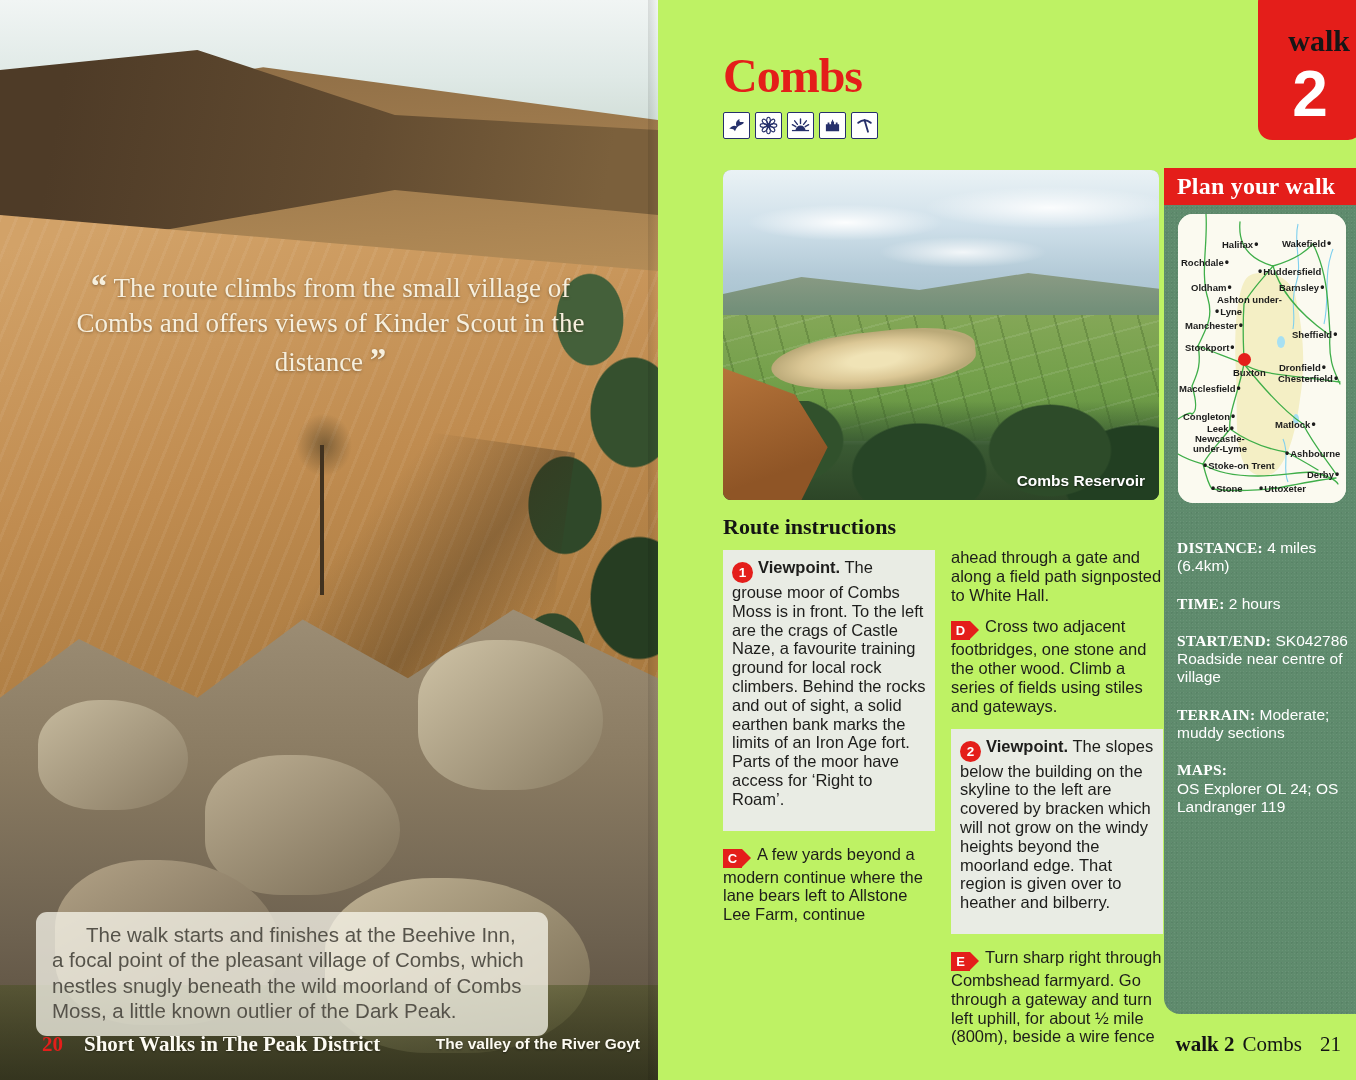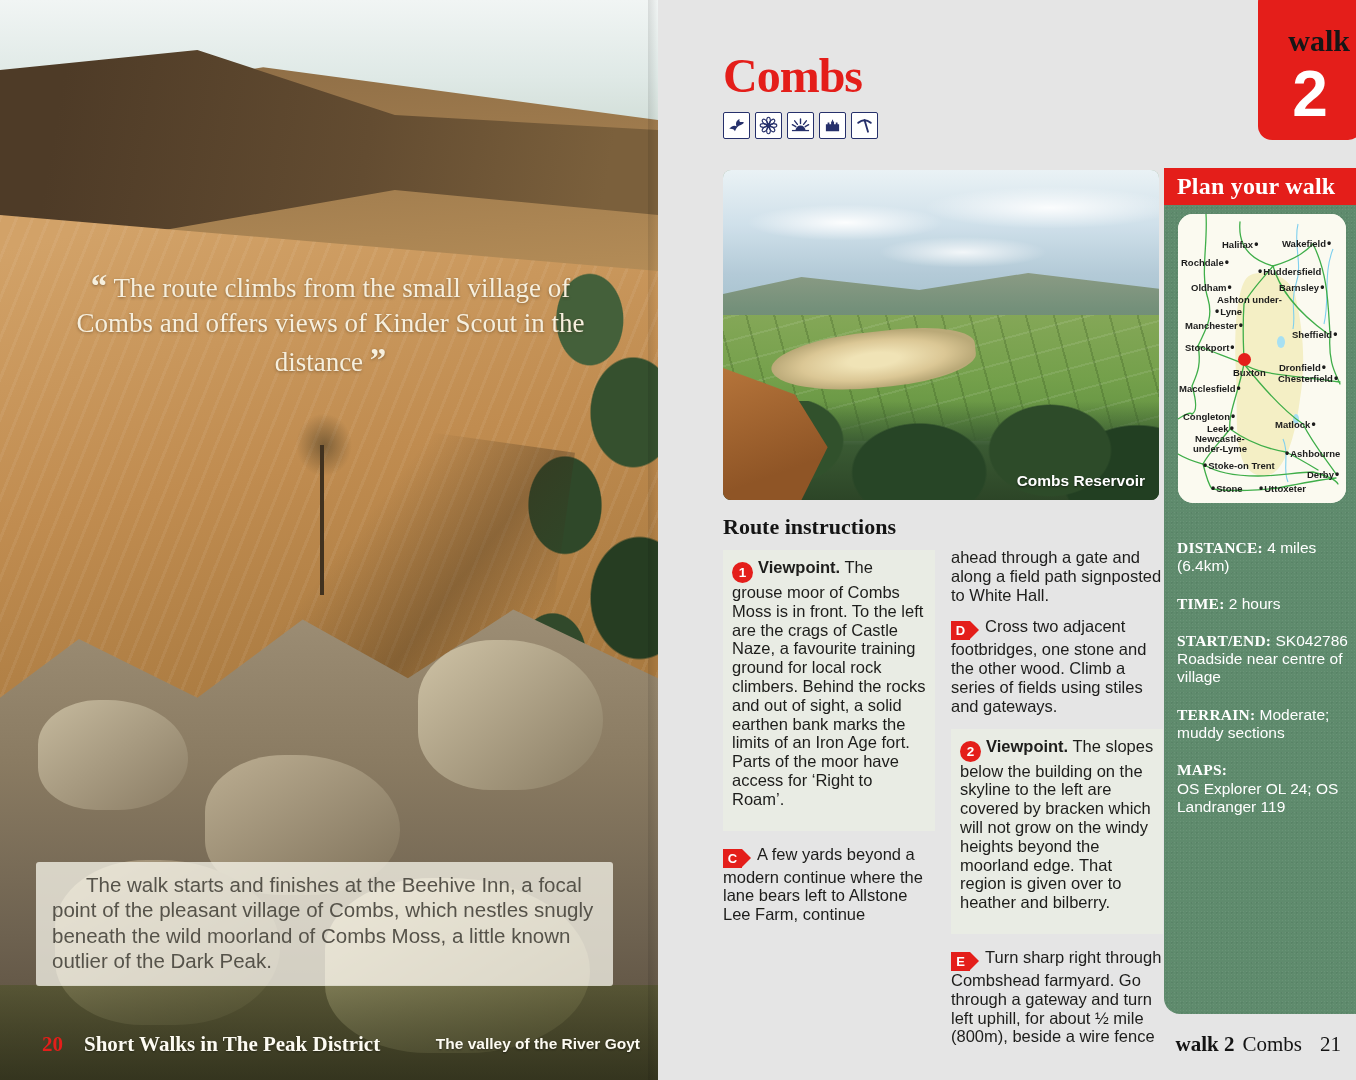--- a/index.html
+++ b/index.html
@@ -46,34 +46,34 @@
   .b3 { left:418px; top:640px; width:185px; height:150px; background:linear-gradient(140deg,#cfc3a6,#8a7d64); }
   .b4 { left:55px; top:860px; width:225px; height:165px; background:linear-gradient(150deg,#b2a286,#6b5f4c); }
   .b5 { left:325px; top:878px; width:265px; height:175px; background:linear-gradient(150deg,#c0b294,#74684f); }
   .lp-veg { position:absolute; left:0; right:0; top:985px; height:95px;
             background:linear-gradient(180deg,rgba(70,80,30,0.45),rgba(40,45,20,0.72)); }
 
   .quote { position:absolute; left:58px; top:266px; width:545px; z-index:6; text-align:center;
            font-family:"Liberation Serif",serif; font-size:27px; line-height:1.24; color:#f6efdd;
            text-shadow:0 1px 3px rgba(60,40,20,0.45); }
   .qmark { font-weight:700; font-size:33px; }
-  .intro { position:absolute; left:36px; top:862px; width:577px; z-index:6;
-           background:rgba(250,248,238,0.74); border-radius:3px; padding:10px 16px 12px;
+  .intro { position:absolute; left:36px; top:912px; width:512px; z-index:6;
+           background:rgba(250,248,238,0.74); border-radius:11px; padding:10px 16px 12px;
            font-size:20.5px; line-height:1.24; color:#56534a; text-indent:34px; }
   .lf { position:absolute; left:0; right:0; top:1032px; height:32px; z-index:7; }
   .lf-num { position:absolute; left:42px; font:700 21px "Liberation Serif",serif; color:var(--red); }
   .lf-title { position:absolute; left:84px; font:700 21px "Liberation Serif",serif; color:#fdfbf2;
               text-shadow:0 1px 2px rgba(0,0,0,0.4); }
   .lf-credit { position:absolute; right:18px; top:3px; font:700 15.5px "Liberation Sans",sans-serif;
                color:#fdfbf2; text-shadow:0 1px 2px rgba(0,0,0,0.45); }
   .gutter { position:absolute; left:648px; top:0; width:22px; height:1080px; z-index:8;
             background:linear-gradient(90deg,rgba(0,0,0,0.10),rgba(0,0,0,0) 45%); }
 
   
-  .rp { position:absolute; left:658px; top:0; width:698px; height:1080px; background:#e5e5e5; }
+  .rp { position:absolute; left:658px; top:0; width:698px; height:1080px; background:#bef264; }
   .title { position:absolute; left:65px; top:48px; font-family:"Liberation Serif",serif;
            font-weight:700; font-size:48px; letter-spacing:-1px; color:var(--red); }
   .icon-row { position:absolute; left:65px; top:112px; display:flex; gap:5px; }
   .icon-box { width:27px; height:27px; border:1.6px solid var(--navy); border-radius:2px;
               background:#fff; display:flex; align-items:center; justify-content:center; }
   .icon-box svg { display:block; }
 
   .photo { position:absolute; left:65px; top:170px; width:436px; height:330px;
            border-radius:8px; overflow:hidden; background:#9db49a; }
   .ph-sky { position:absolute; top:0; left:0; right:0; height:42%;

